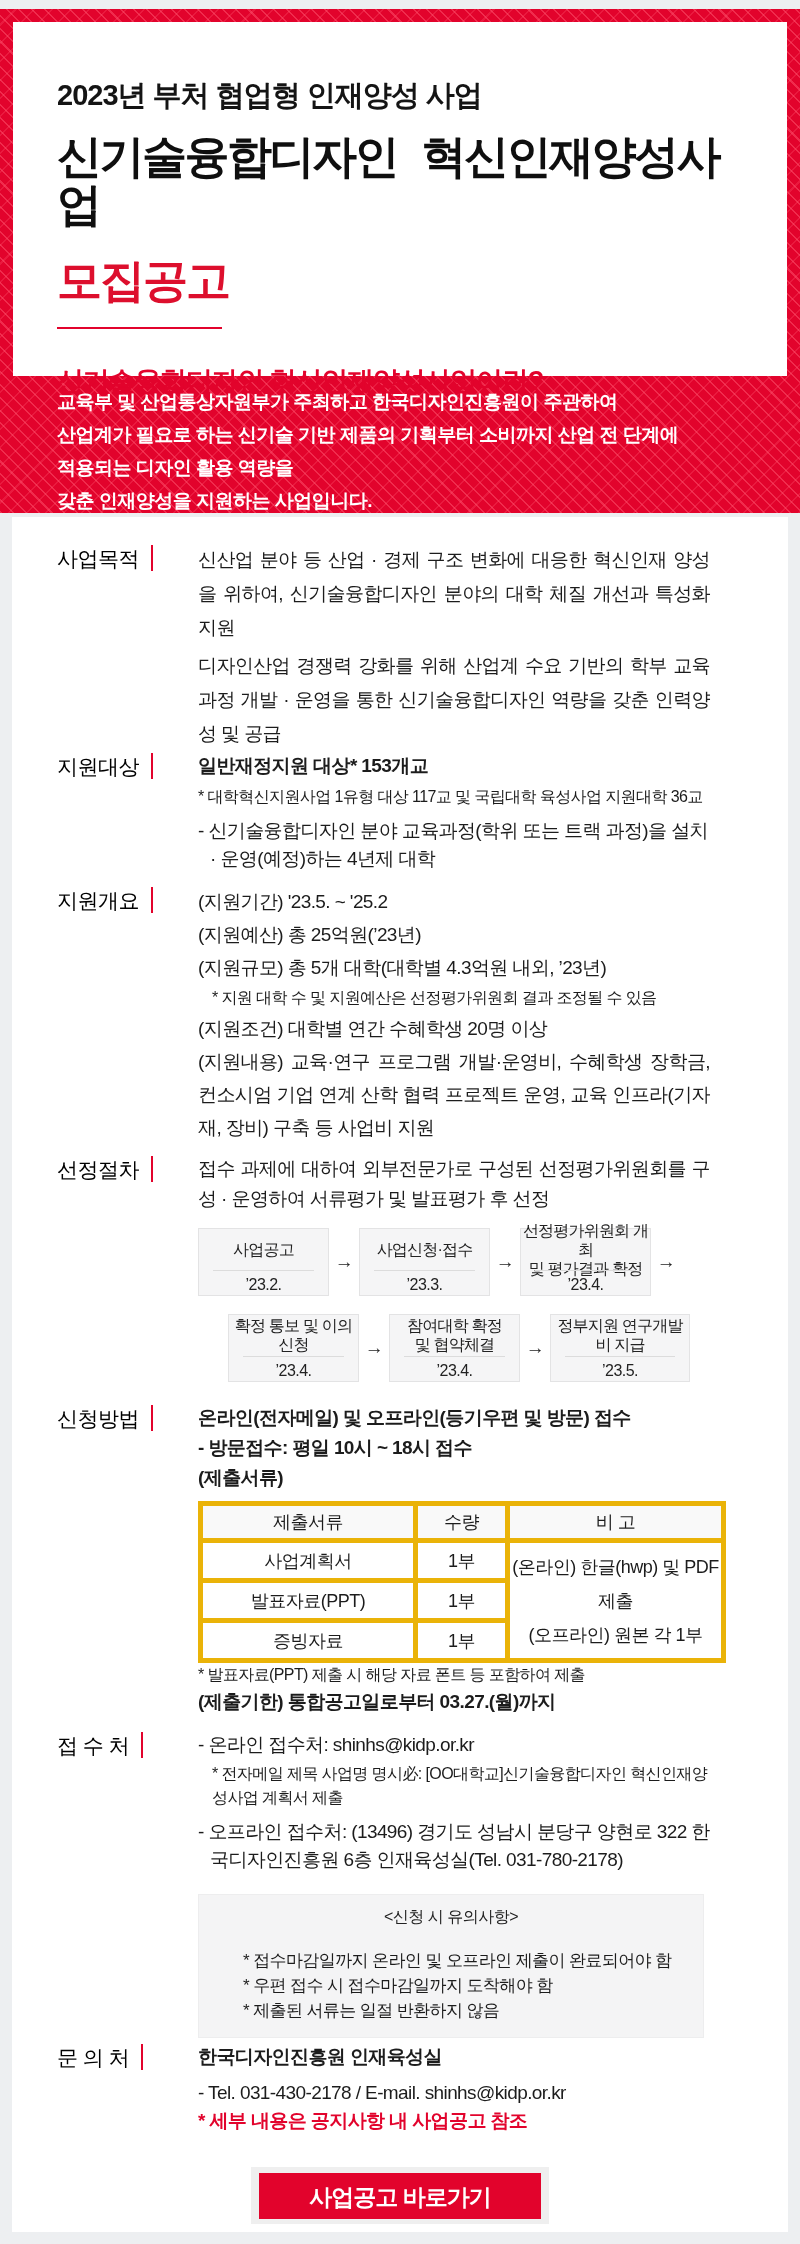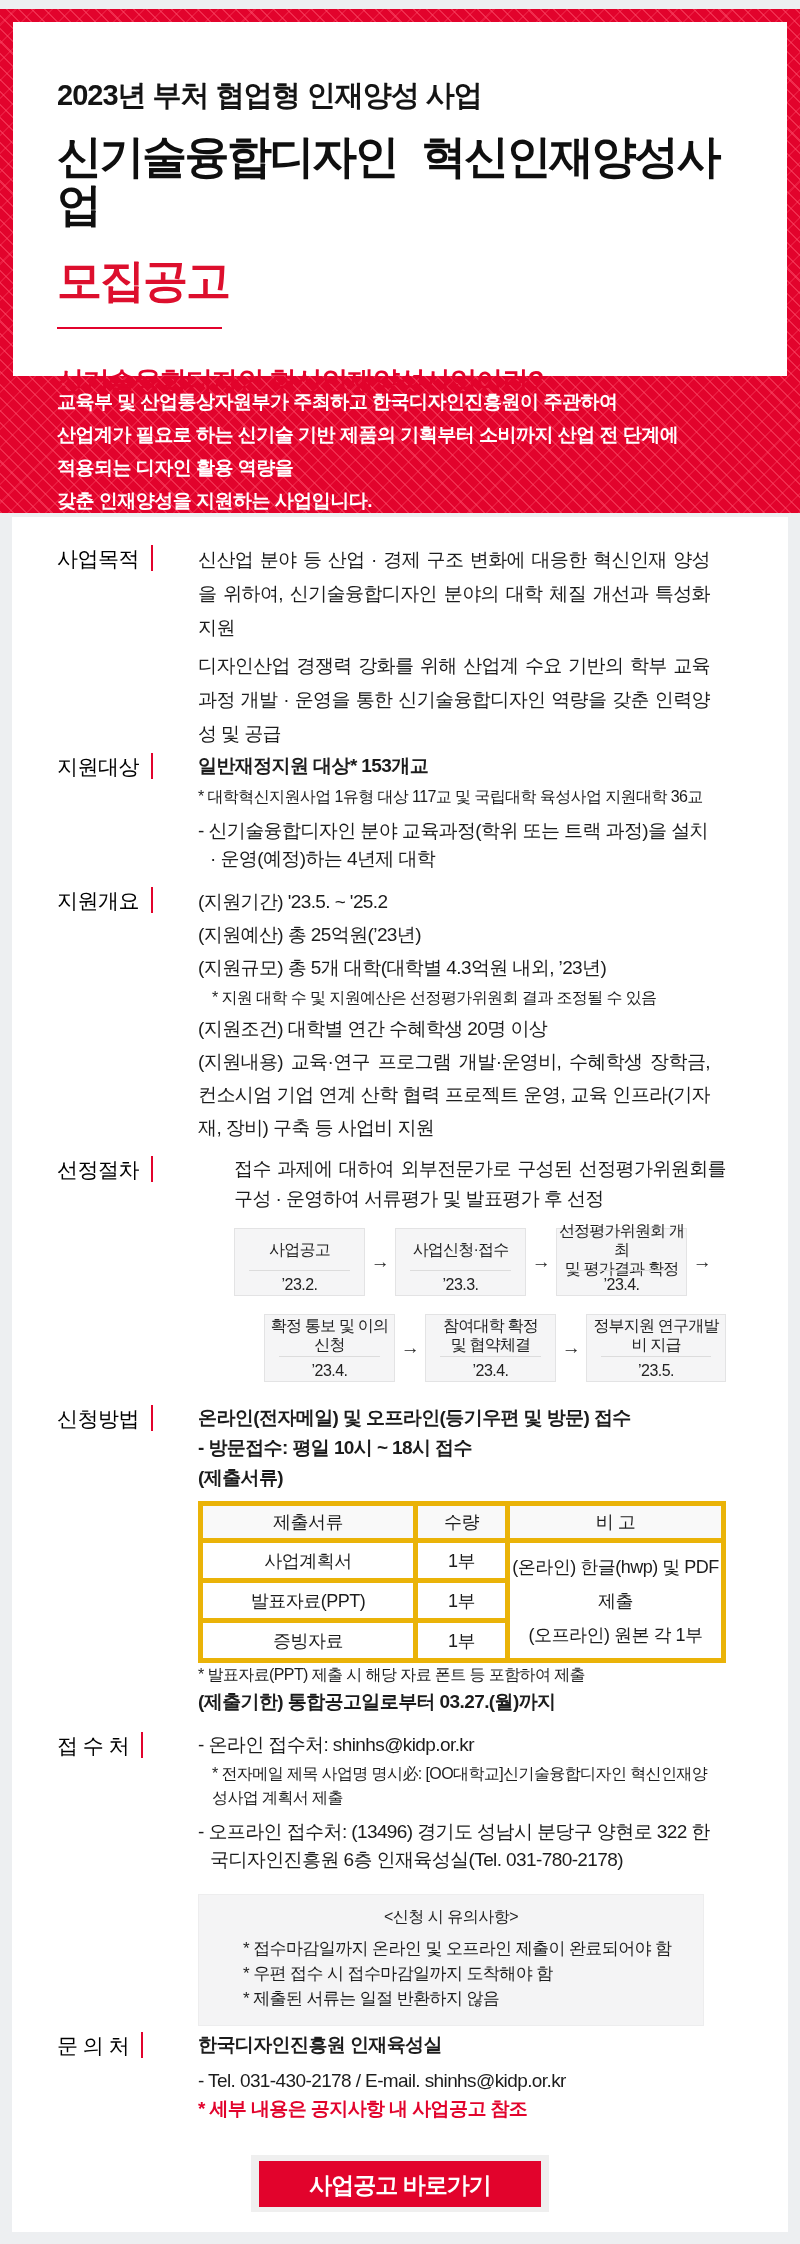--- a/index.html
+++ b/index.html
@@ -41,21 +41,21 @@
   
   .s1 .body p{line-height:34px;}
   .s1{margin-bottom:0;}
   .s2{margin-bottom:12px;}
   .s2 .headline{line-height:30px;}
   .s2 .small{margin-top:4px;}
   .s2 .dash{margin-top:8px;line-height:28px;}
   .s3{margin-bottom:10px;}
   .s3 .it{line-height:33px;}
   .s3 .small{margin:2px 0 2px;}
-  .s4{margin-bottom:21px;gap:36px;}
+  .s4{margin-bottom:21px;}
   .s4 .desc{line-height:30px;}
   .s5{margin-bottom:13px;}
   .s6{margin-bottom:4px;}
   .s7{margin-bottom:0;}
 
   
   .flow{margin-top:14px;}
   .frow{display:flex;align-items:stretch;}
   .frow2{margin-top:18px;margin-left:30px;}
   .fbox{flex:none;width:131px;box-sizing:border-box;border:1px solid #e3e3e4;background:#f5f5f6;
@@ -83,21 +83,21 @@
   .visit{margin-top:4px;line-height:30px;font-weight:bold;}
   .docs-label{margin-top:8px;line-height:30px;}
 
   
   .s6 .line1{line-height:30px;}
   .s6 .small{margin-top:2px;}
   .s6 .dash{margin-top:8px;line-height:28px;}
   .notice-box{margin-top:20px;width:506px;box-sizing:border-box;background:#f4f4f5;
               border:1px solid #ededee;padding:12px 16px 14px;}
   .notice-title{text-align:center;font-size:16px;line-height:20px;color:#222;letter-spacing:-0.5px;}
-  .notice-items{margin-top:9px;padding-left:28px;}
+  .notice-items{margin-top:21px;padding-left:28px;}
   .notice-items p{font-size:17px;line-height:25px;letter-spacing:-0.6px;margin:0;color:#1c1c1c;}
 
   
   .s7 .org{line-height:30px;}
   .s7 .tel{margin-top:6px;line-height:30px;}
   .red-note{margin-top:30px;color:#e2032c;font-weight:700;line-height:26px;}
 
   
   .cta-row{margin:33px -78px 0 -45px;text-align:center;}
   .cta-outer{display:inline-block;background:#efefef;padding:6px 8px 5px;}

